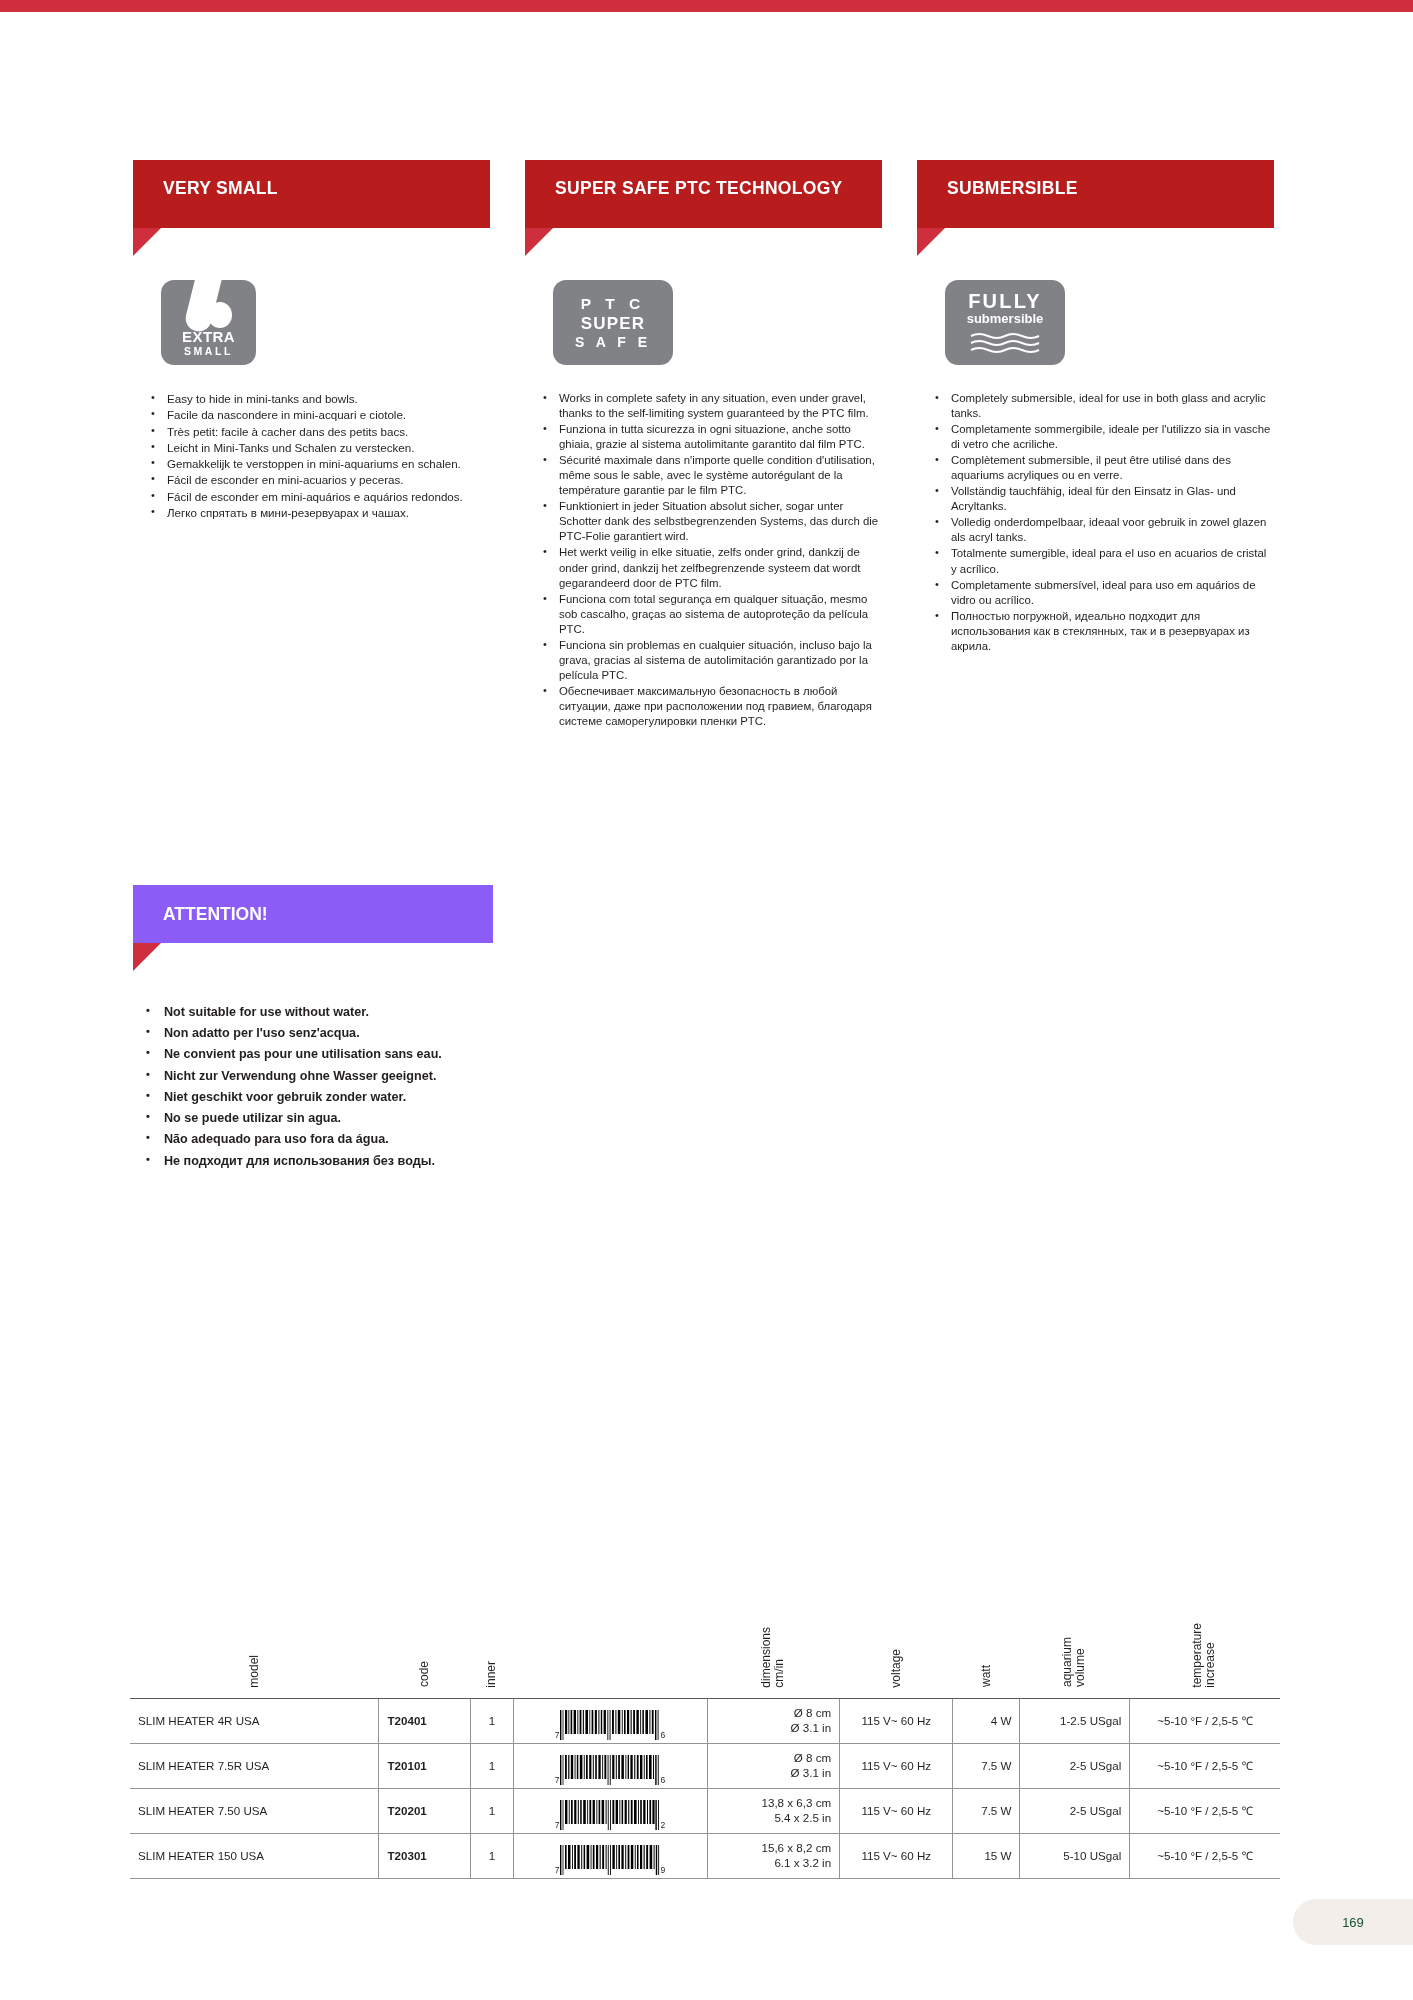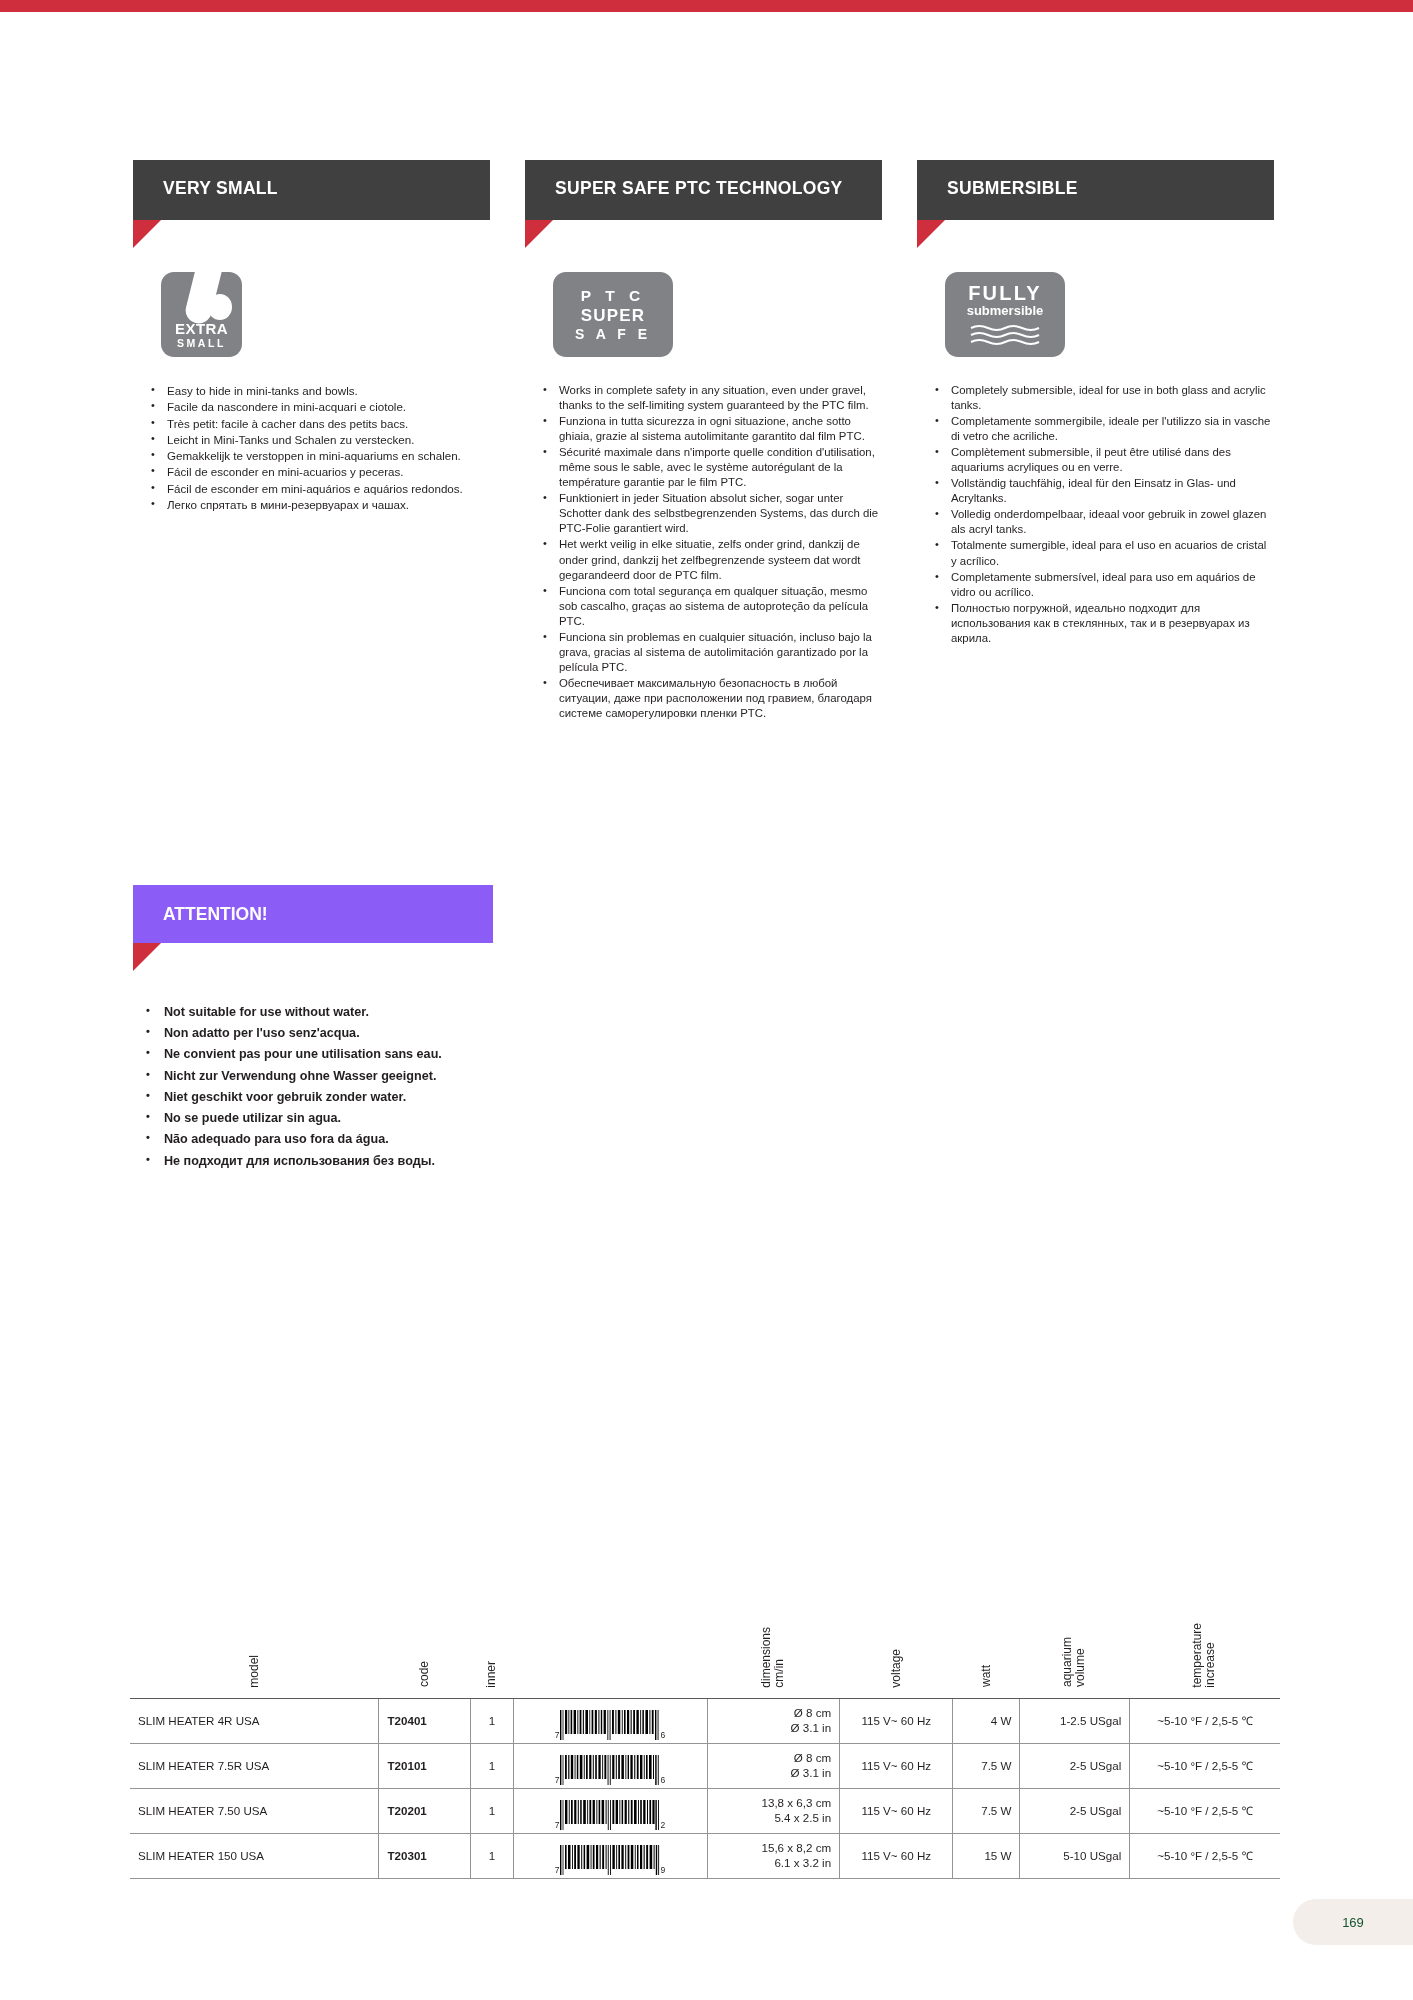--- a/index.html
+++ b/index.html
@@ -18,39 +18,39 @@
   }
 
   
   .features {
     position: absolute; left: 133px; top: 160px; width: 1140px;
     display: flex; gap: 35px;
   }
   .feature-col { width: 357px; position: relative; }
 
   .banner {
-    position: relative; width: 357px; height: 60px;
-    background: #404040;
+    position: relative; width: 357px; height: 68px;
+    background: #b91c1c;
   }
   .banner .label {
     color: #ffffff; font-size: 17.5px; font-weight: bold;
     letter-spacing: 0.3px; padding: 18px 0 0 30px; white-space: nowrap;
   }
   
   .banner::after {
     content: ""; position: absolute; left: 0; bottom: -28px;
     width: 0; height: 0;
     border-left: 0 solid transparent;
     border-top: 28px solid #cf2e3c;
     border-right: 28px solid transparent;
   }
 
   .icon-box {
     margin-top: 52px; margin-left: 28px;
-    width: 81px; height: 85px; border-radius: 13px;
+    width: 95px; height: 85px; border-radius: 13px;
     background: #808285; color: #ffffff;
     display: flex; flex-direction: column; align-items: center;
     justify-content: center; position: relative; overflow: hidden;
   }
   .icon-box.wide { width: 120px; }
   .icon-box .ln { font-weight: bold; line-height: 1.0; }
 
   
   .xs-shape {
     position: absolute; top: -18px; left: 30px;

